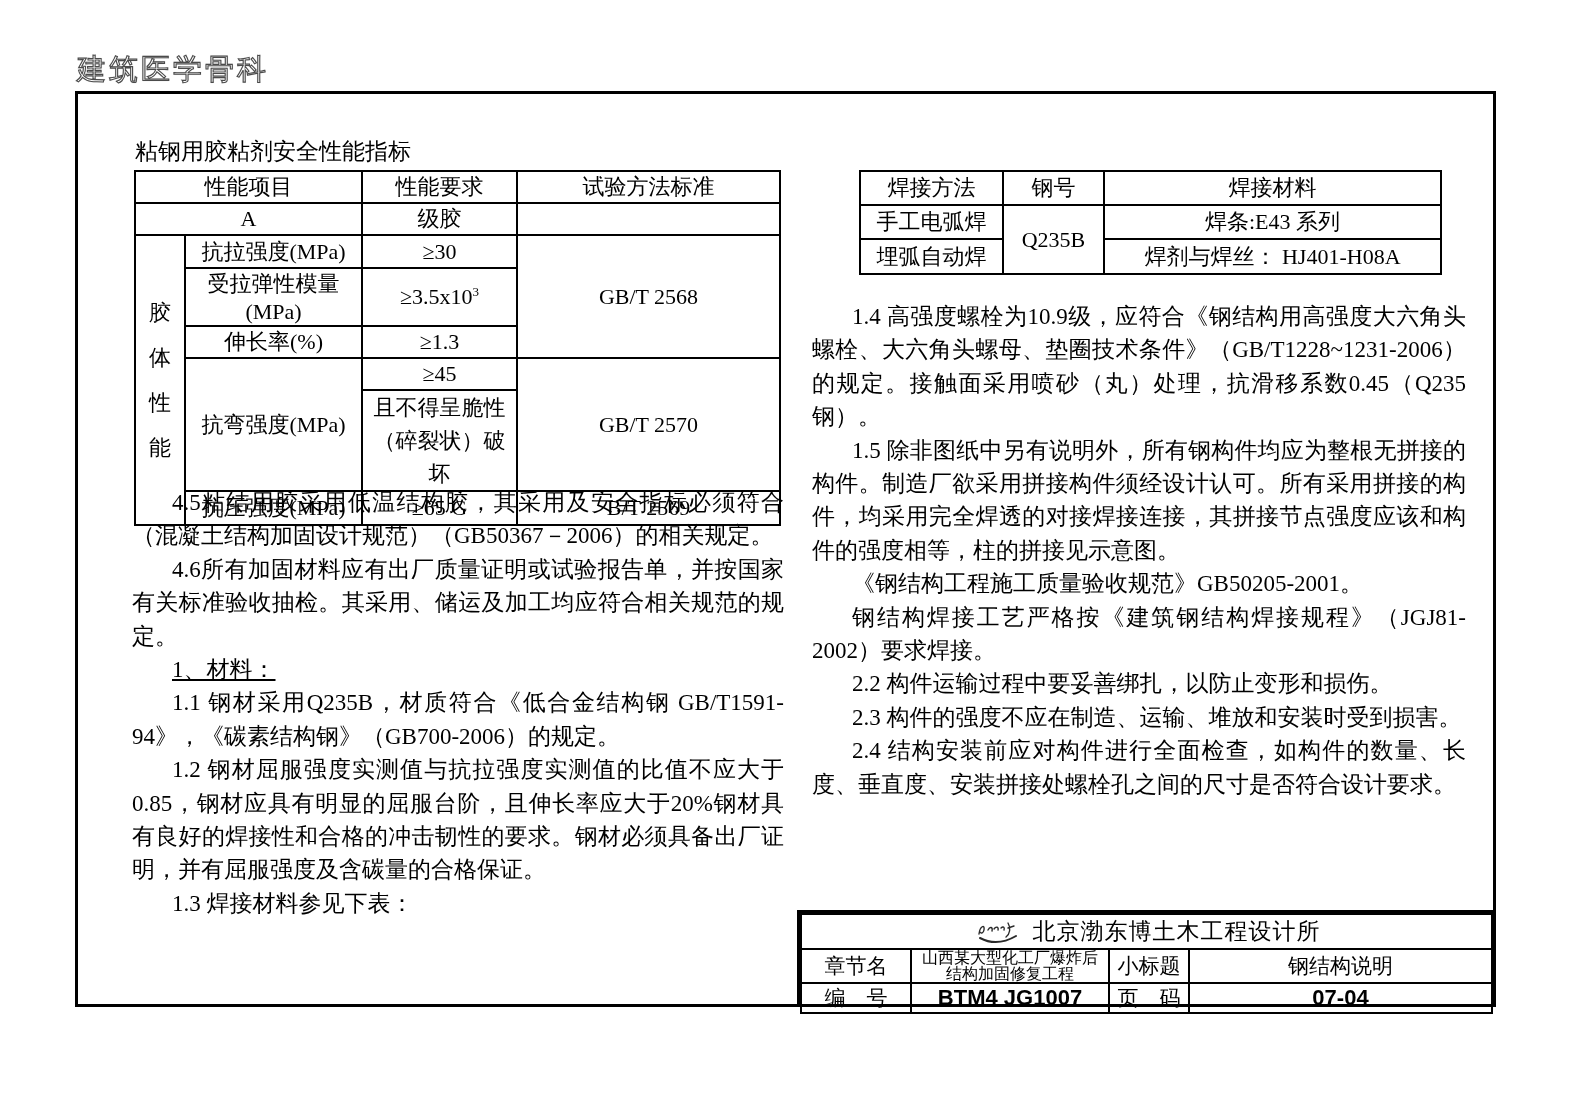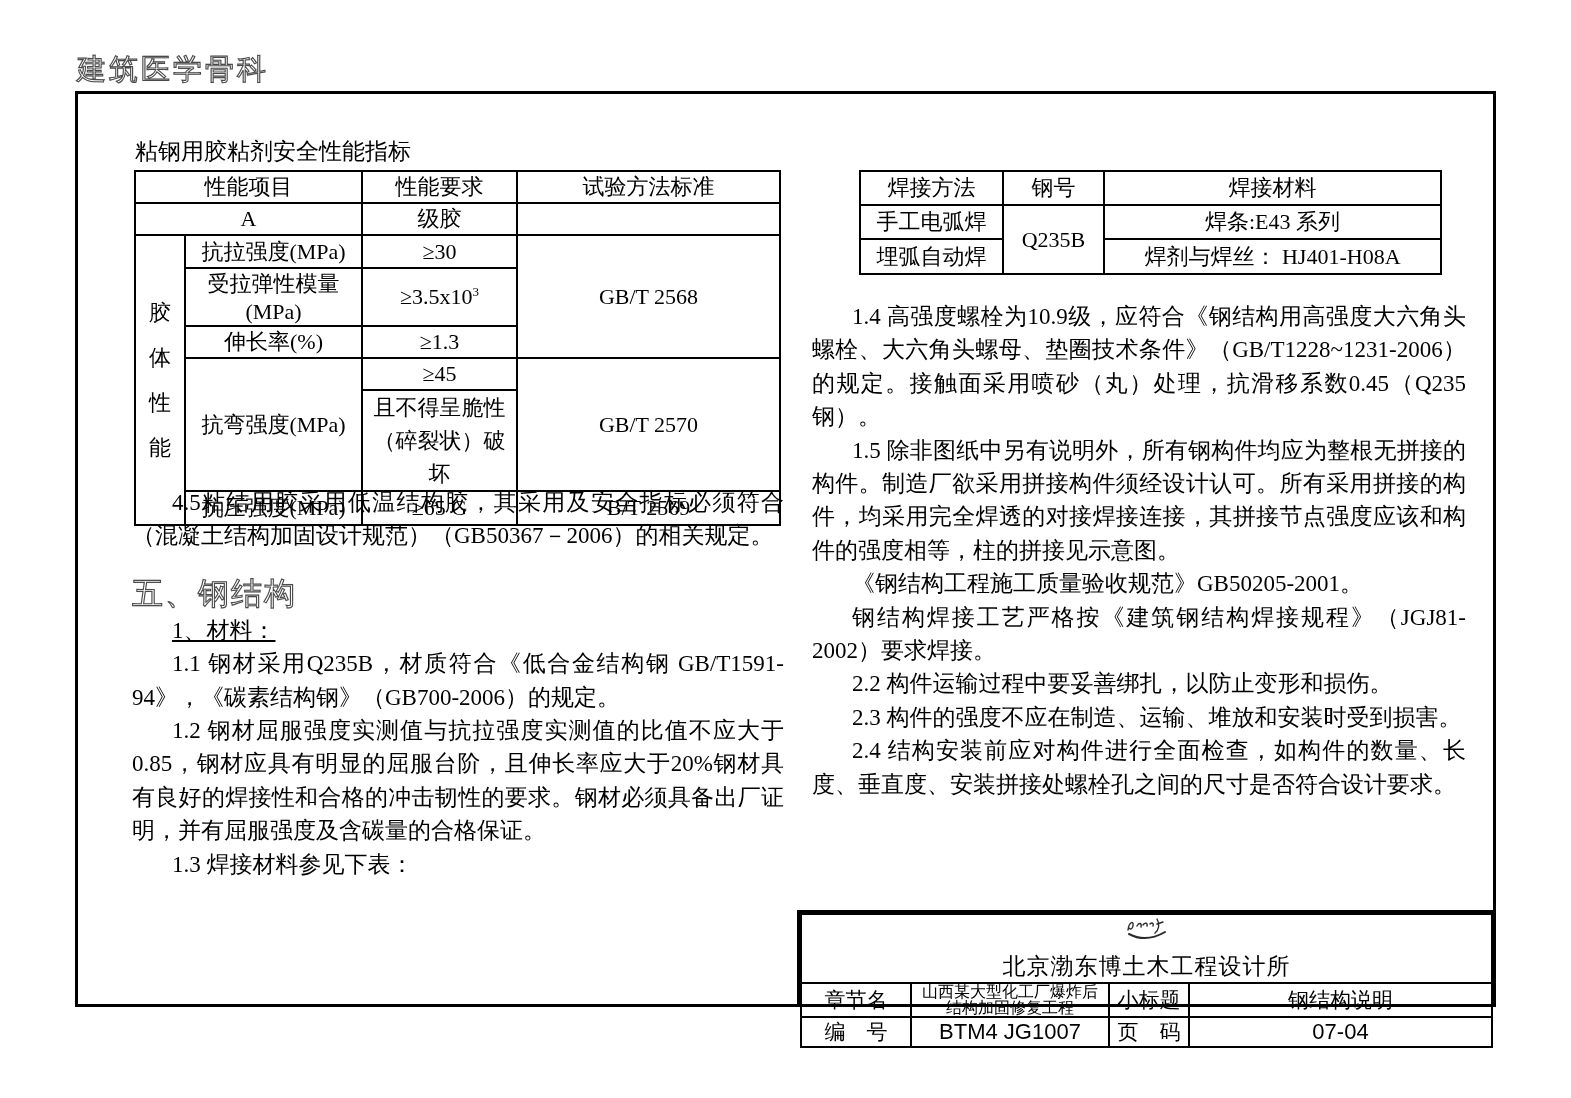--- a/index.html
+++ b/index.html
@@ -53,27 +53,27 @@
   .mt6  { margin-top:6px; }
   .mt8  { margin-top:8px; }
 
   .title-block {
     position:absolute; left:719px; right:-3px; bottom:-3px; height:97px;
     border:3px solid #000; box-sizing:border-box; background:#fff;
   }
   .title-block table { width:100%; height:100%; border-collapse:collapse; table-layout:fixed; }
   .title-block td { border:2px solid #000; text-align:center; vertical-align:middle; padding:0; }
   .tb-head { font-size:23px; letter-spacing:1px; }
-  .tb-head-cell .wrap { display:flex; align-items:center; justify-content:center; gap:10px;flex-direction:column; }
+  .tb-head-cell .wrap { display:flex; align-items:center; justify-content:center; gap:10px; }
   .tb-label { font-size:21px; }
   .tb-chapter { font-size:16px; line-height:16px;border-radius:12px; }
   .tb-value { font-size:21px; }
   .tb-num {
     font-family:"Liberation Sans","DejaVu Sans",sans-serif;
-    font-weight:normal; font-size:22px; letter-spacing:0;
+    font-weight:bold; font-size:22px; letter-spacing:0;
   }
 </style>
 </head>
 <body>
 
 <div class="watermark hollow">建筑医学骨科</div>
 
 <div class="main-frame">
 
   <div class="tbl-title">粘钢用胶粘剂安全性能指标</div>
@@ -147,21 +147,21 @@
     </tr>
     <tr style="height:35px">
       <td>埋弧自动焊</td>
       <td>焊剂与焊丝： HJ401-H08A</td>
     </tr>
   </tbody>
     </table>
 
   <div class="col-left">
     <p>4.5粘结用胶采用低温结构胶，其采用及安全指标必须符合（混凝土结构加固设计规范）（GB50367－2006）的相关规定。</p>
-    <div class="sec-heading hollow">五、钢结构</div>
+    <p>4.6所有加固材料应有出厂质量证明或试验报告单，并按国家有关标准验收抽检。其采用、储运及加工均应符合相关规范的规定。</p>
     <p class="mt27">1、材料：</p>
     <p>1.1 钢材采用Q235B，材质符合《低合金结构钢 GB/T1591-94》，《碳素结构钢》（GB700-2006）的规定。</p>
     <p class="mt6">1.2 钢材屈服强度实测值与抗拉强度实测值的比值不应大于0.85，钢材应具有明显的屈服台阶，且伸长率应大于20%钢材具有良好的焊接性和合格的冲击韧性的要求。钢材必须具备出厂证明，并有屈服强度及含碳量的合格保证。</p>
     <p>1.3 焊接材料参见下表：</p>
   </div>
 
   <div class="col-right">
     <p>1.4 高强度螺栓为10.9级，应符合《钢结构用高强度大六角头螺栓、大六角头螺母、垫圈技术条件》（GB/T1228~1231-2006）的规定。接触面采用喷砂（丸）处理，抗滑移系数0.45（Q235钢）。</p>
     <p class="mt8">1.5 除非图纸中另有说明外，所有钢构件均应为整根无拼接的构件。制造厂欲采用拼接构件须经设计认可。所有采用拼接的构件，均采用完全焊透的对接焊接连接，其拼接节点强度应该和构件的强度相等，柱的拼接见示意图。</p>
     <p>《钢结构工程施工质量验收规范》GB50205-2001。</p>

